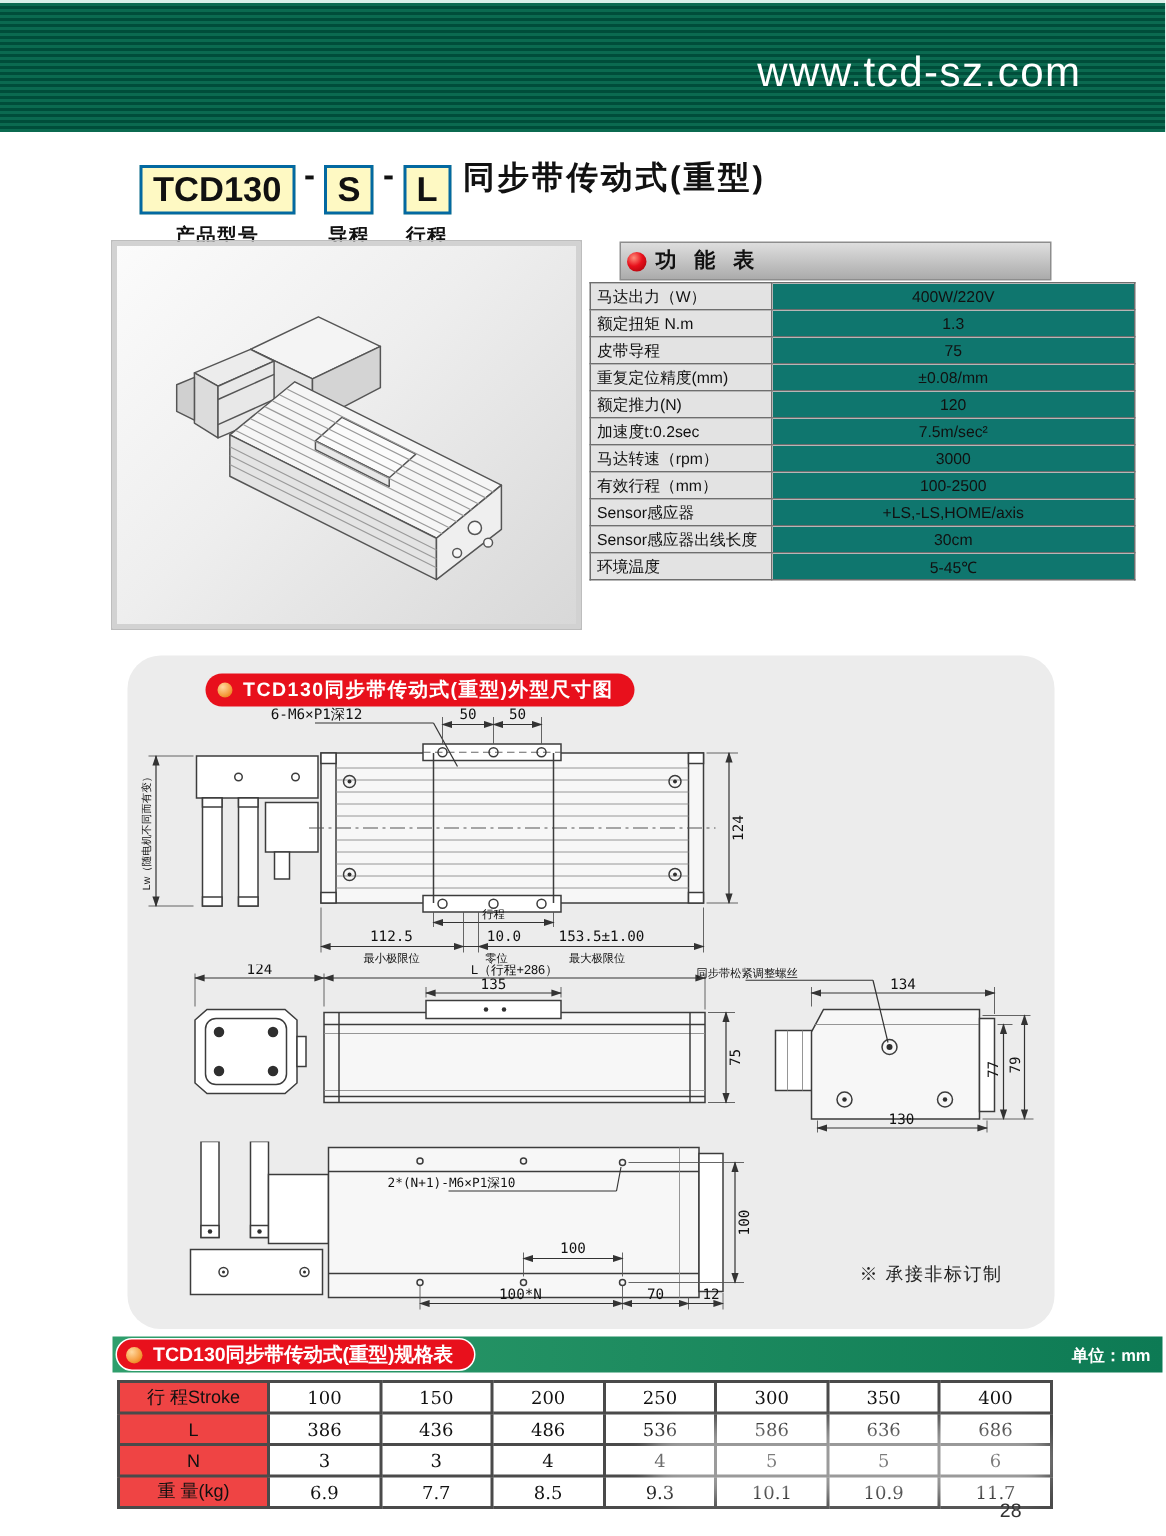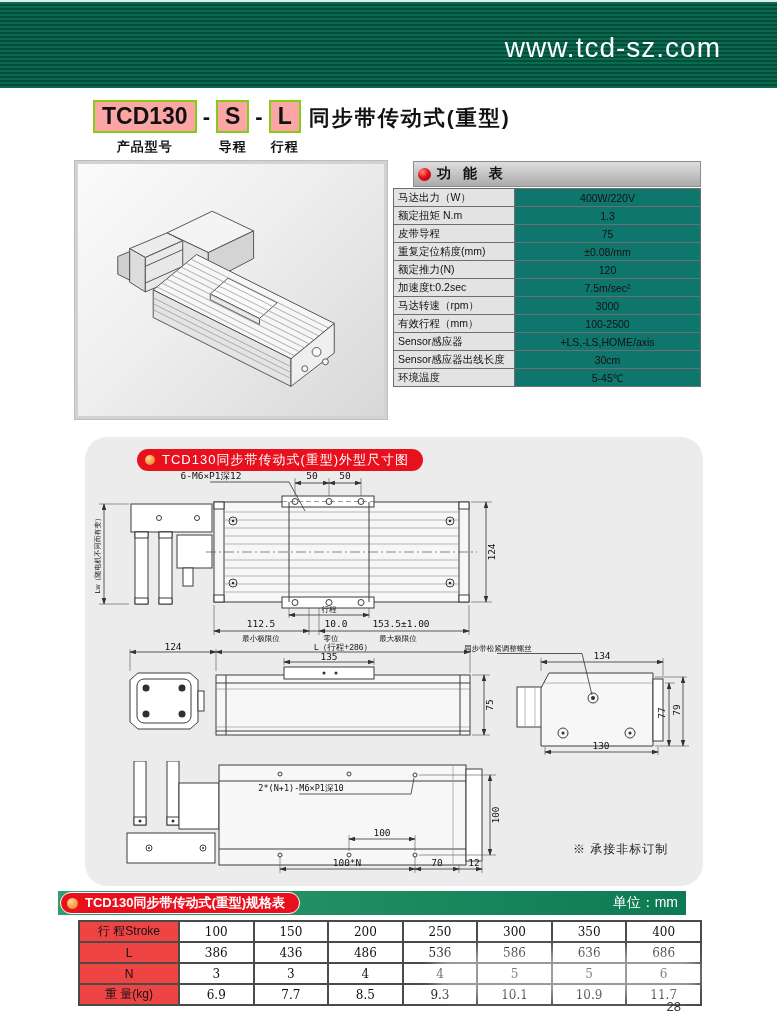--- a/index.html
+++ b/index.html
@@ -8,72 +8,72 @@
 
   
   .banner{position:absolute;left:0;top:0;width:777px;height:86px;
     border-top:2px solid #d9efe8;
     background:repeating-linear-gradient(180deg,#0b6a50 0px,#0b6a50 2px,#004d3a 2px,#004d3a 4px);}
   .banner-url{position:absolute;right:56px;top:30px;color:#ffffff;font-size:28px;letter-spacing:1px;}
 
   
   .title-row{position:absolute;left:93px;top:100px;display:flex;align-items:flex-start;}
   .tcol{display:flex;flex-direction:column;align-items:center;}
-  .tbox{border:2px solid #84cc16;padding:1px 7px;font-size:23px;font-weight:bold;line-height:27px;background:#fca5a5;}
+  .tbox{border:2px solid #0369a1;padding:1px 7px;font-size:23px;font-weight:bold;line-height:27px;background:#fef9c3;margin-top:10px;}
   .tdash{font-size:22px;font-weight:bold;margin:4px 6px 0 6px;}
   .tname{font-size:21px;font-weight:bold;margin:4px 0 0 8px;letter-spacing:2px;}
   .tlabel{font-size:13px;font-weight:bold;margin-top:5px;letter-spacing:1px;}
 
   
   .img-panel{position:absolute;left:75px;top:161px;width:306px;height:252px;
     border:3px solid #d2d2d2;outline:1px solid #bdbdbd;
     background:linear-gradient(135deg,#fbfbfb 0%,#eeeeee 45%,#d8d8d8 100%);}
   .img-panel svg{position:absolute;left:0;top:0;}
 
   
   .func{position:absolute;left:393px;top:161px;width:308px;}
   .func-head{height:24px;background:linear-gradient(180deg,#dedede 0%,#ababab 100%);
     border:1px solid #8d8d8d;display:flex;align-items:center;margin-left:20px;}
   .ball{width:13px;height:13px;border-radius:50%;margin:0 6px 0 4px;
     background:radial-gradient(circle at 35% 30%,#ff8d7a 0%,#e8101c 45%,#9c0006 100%);}
   .func-head-t{font-size:14px;font-weight:bold;letter-spacing:4px;}
-  table.ftab{border-collapse:collapse;width:308px;table-layout:fixed;margin-top:1px;}
+  table.ftab{border-collapse:collapse;width:364px;table-layout:fixed;margin-top:1px;}
   table.ftab td{border:1px solid #6e6e6e;height:17px;padding:0 4px;font-size:10.5px;overflow:hidden;white-space:nowrap;}
   table.ftab td.fl{background:#e3e3e3;width:112px;text-align:left;}
   table.ftab td.fv{background:#0f766e;text-align:center;}
 
   
   .dim-panel{position:absolute;left:85px;top:437px;width:618px;height:449px;background:#ececec;border-radius:22px;}
   .pill{position:absolute;left:52px;top:12px;height:22px;background:#e8101c;border-radius:12px;
     display:flex;align-items:center;padding:0 14px 0 8px;}
   .pill .dot{width:10px;height:10px;border-radius:50%;margin-right:7px;
     background:radial-gradient(circle at 35% 30%,#ffd9a0 0%,#f59b3c 60%,#d96a00 100%);}
-  .pill-t{color:#ffffff;font-size:13px;font-weight:normal;letter-spacing:1px;white-space:nowrap;}
+  .pill-t{color:#ffffff;font-size:13px;font-weight:bold;letter-spacing:1px;white-space:nowrap;}
   .draw{position:absolute;left:8px;width:600px;}
   .draw .ln{stroke:#3c3c3c;stroke-width:1;fill:none;}
   .draw .th{stroke:#8a8a8a;stroke-width:0.6;fill:none;}
   .draw .fw{fill:#ffffff;stroke:#3c3c3c;stroke-width:1;}
   .draw .fg{fill:#f7f7f7;stroke:#3c3c3c;stroke-width:1;}
   .draw .dim{stroke:#333;stroke-width:0.8;fill:none;}
   .draw .ext{stroke:#555;stroke-width:0.6;fill:none;}
   .draw .dt{font-family:"DejaVu Sans Mono",monospace;font-size:9.5px;fill:#111;text-anchor:middle;}
   .draw .dc{font-family:"Liberation Sans",sans-serif;font-size:7.5px;fill:#111;text-anchor:middle;}
   .draw .scr{fill:#2f2f2f;}
   .note{position:absolute;left:488px;top:404px;font-size:12px;font-weight:normal;color:#222;letter-spacing:1px;}
 
   
-  .spec-bar{position:absolute;left:58px;top:891px;width:628px;height:24px;
+  .spec-bar{position:absolute;left:75px;top:891px;width:700px;height:24px;
     background:linear-gradient(90deg,#2f9e6c 0%,#0d7a54 100%);display:flex;align-items:center;justify-content:flex-end;}
   .spec-pill{height:20px;margin-left:2px;background:#e8101c;border-radius:11px;border:1px solid #ffffff;
     display:flex;align-items:center;padding:0 14px 0 6px;}
   .spec-pill .dot{width:11px;height:11px;border-radius:50%;margin-right:7px;
     background:radial-gradient(circle at 35% 30%,#ffd9a0 0%,#f59b3c 60%,#d96a00 100%);}
   .spec-pill-t{color:#ffffff;font-size:13px;font-weight:bold;white-space:nowrap;}
   .spec-notice{color:#ffffff;font-size:11px;font-weight:bold;margin-left:12px;white-space:nowrap;}
-  .spec-unit{color:#ffffff;font-size:14px;font-weight:normal;margin-left:auto;margin-right:8px;white-space:nowrap;}
+  .spec-unit{color:#ffffff;font-size:11px;font-weight:bold;margin-left:auto;margin-right:8px;white-space:nowrap;}
   table.stab{position:absolute;left:78px;top:920px;width:624px;border-collapse:collapse;table-layout:fixed;}
   table.stab td{border:2px solid #4a4a4a;height:17px;text-align:center;
     font-family:"DejaVu Serif",serif;font-size:12px;background:#ffffff;}
   table.stab td.sl{background:#ef4444;font-family:"Liberation Sans",sans-serif;font-size:12px;width:96px;}
   .watermark{position:absolute;left:432px;top:950px;width:268px;height:48px;border-radius:26px;
     background:rgba(255,255,255,0.45);filter:blur(7px);pointer-events:none;}
   .pagenum{position:absolute;right:96px;bottom:10px;font-size:13px;color:#333;}
 </style>
 </head>
 <body>

